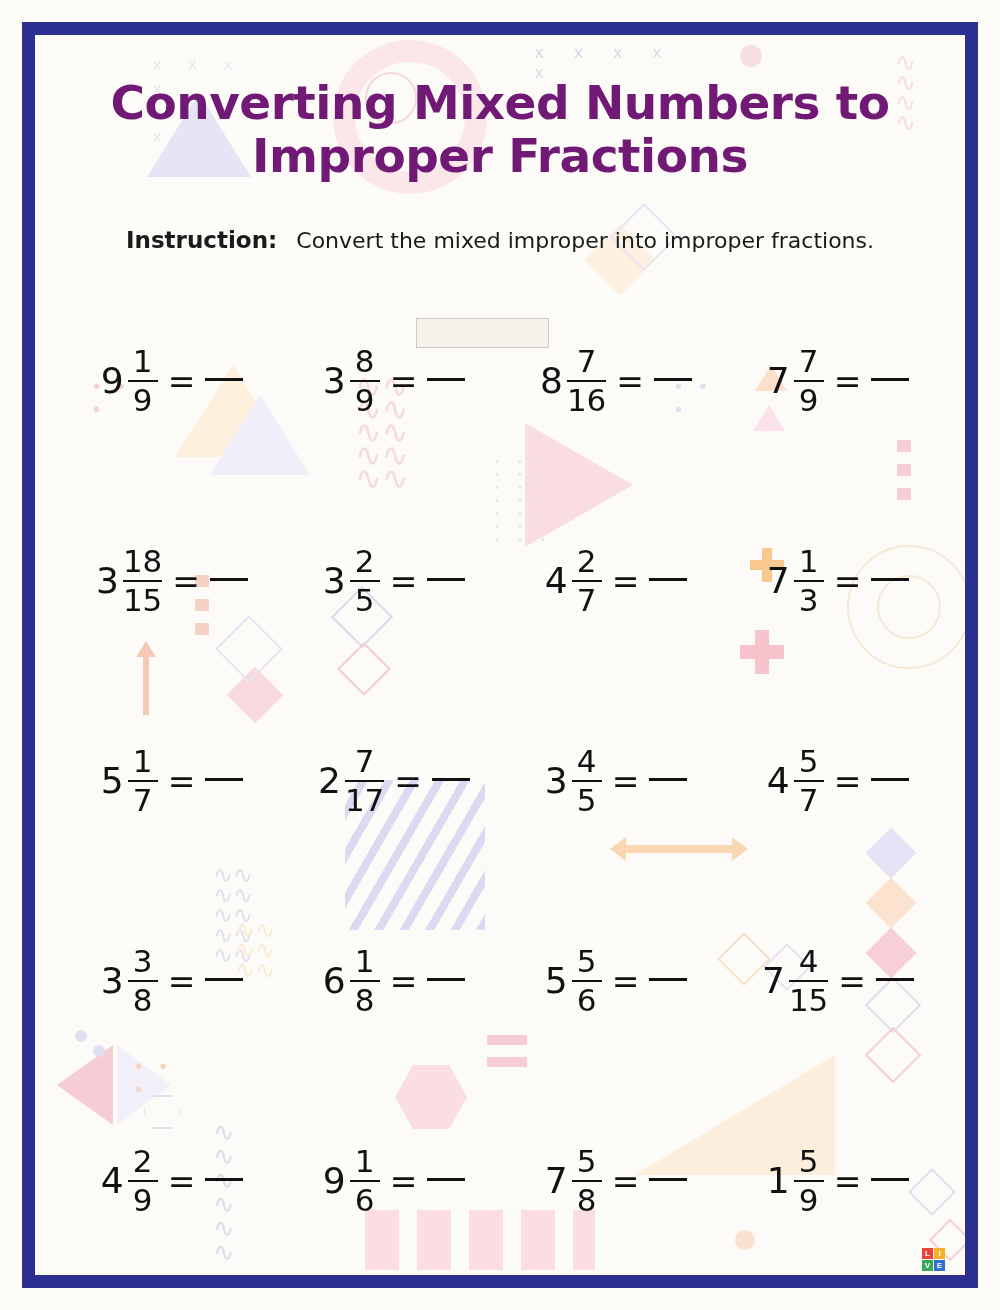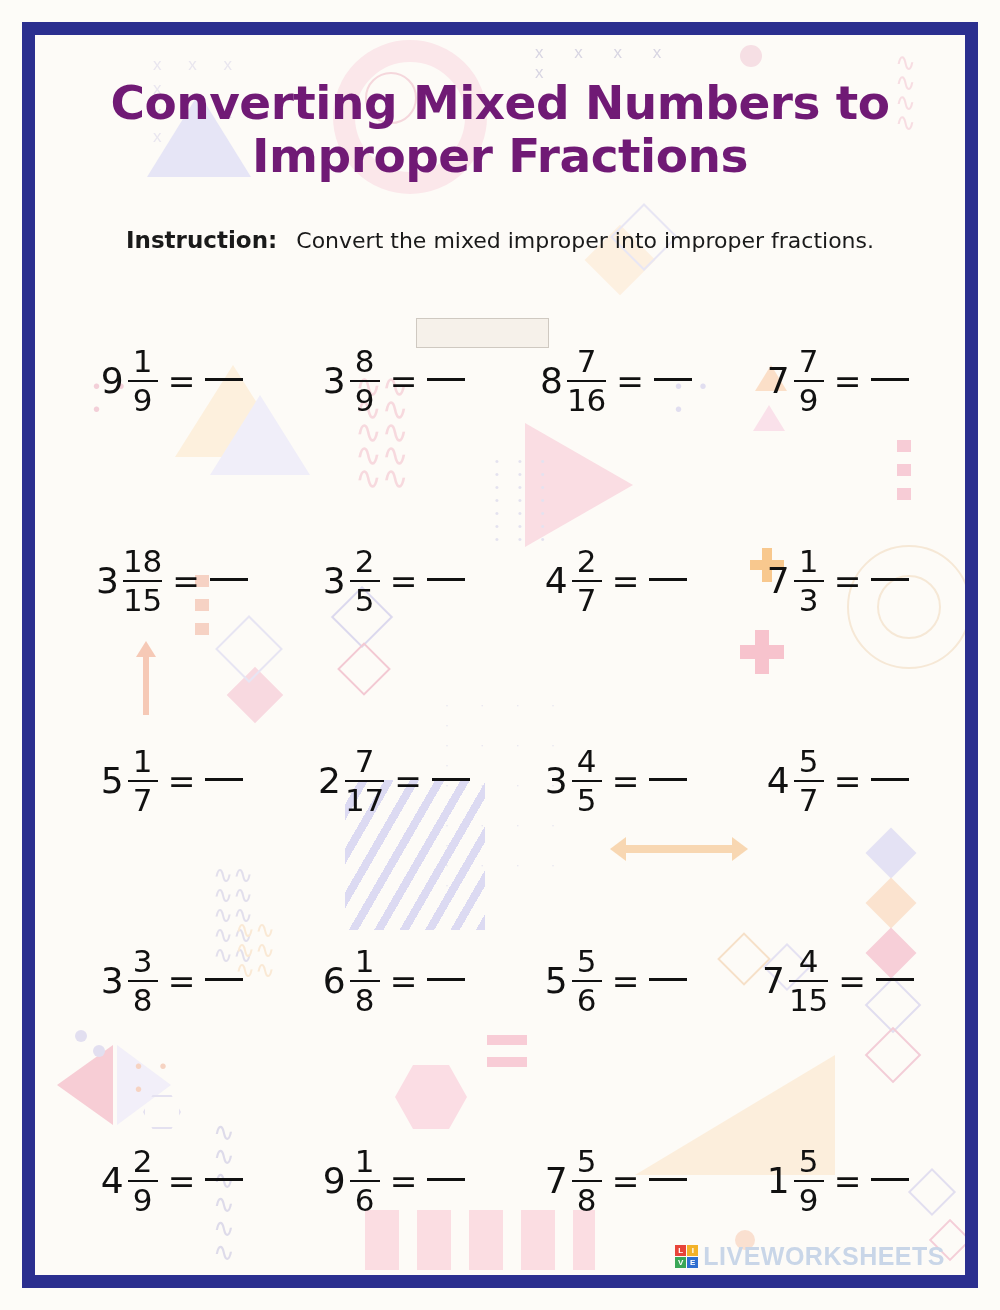--- a/index.html
+++ b/index.html
@@ -513,18 +513,17 @@
 
       <div class="input-box" title=""></div>
 
       <div class="footer">
         <span class="lw-mark">
           <span class="lw-l">L</span>
           <span class="lw-i">I</span>
           <span class="lw-v">V</span>
           <span class="lw-e">E</span>
         </span>
-        <span class="lw-text">LIVEWORKSHEETS</span>
       </div>
 
     </div>
   </div>
 </div>
 
 </body></html>

